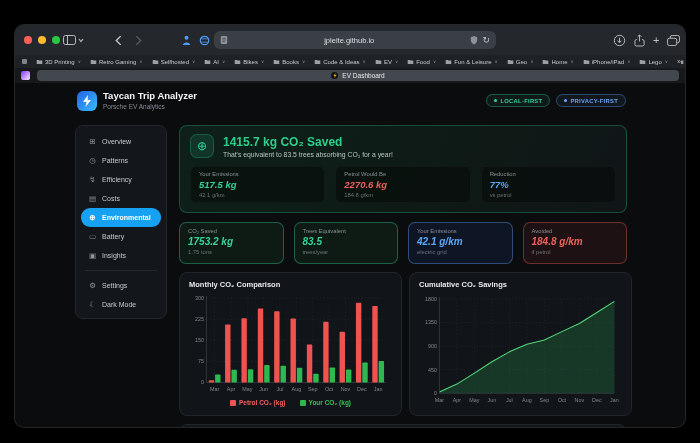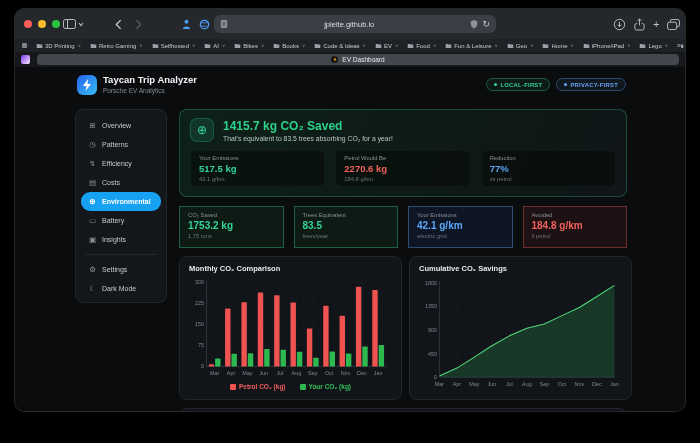--- a/index.html
+++ b/index.html
@@ -1,19 +1,19 @@
 <!DOCTYPE html>
 <html><head>
 <meta charset="utf-8">
 <style>
   * { margin:0; padding:0; box-sizing:border-box; }
   html,body { width:700px; height:443px; background:#000; overflow:hidden;
     font-family:"Liberation Sans", sans-serif; -webkit-font-smoothing:antialiased; }
 
-  .window { position:absolute; left:14px; top:8px; width:672px; height:404px;
+  .window { position:absolute; left:14px; top:24px; width:672px; height:404px;
     border-radius:10px; background:#101214; overflow:hidden;
     border:1px solid rgba(255,255,255,.09); box-shadow:0 14px 40px rgba(0,0,0,.75); }
 
   
   .toolbar { position:relative; height:30px; background:#24282d; }
   .traffic { position:absolute; left:9px; top:11px; display:flex; gap:6px; }
   .light { width:8px; height:8px; border-radius:50%; }
   .l-close{background:#ff5f57}.l-min{background:#febc2e}.l-zoom{background:#28c840}
   .tbtn { position:absolute; top:7px; height:16px; display:flex; align-items:center; gap:2px; color:#c2c6ca; }
   .addr { position:absolute; left:199px; top:6px; width:282px; height:18px; border-radius:6px;
@@ -78,25 +78,25 @@
   .hero-ic { width:24px; height:24px; border-radius:7px; background:rgba(52,211,153,.12);
     border:1px solid rgba(52,211,153,.25); display:flex; align-items:center; justify-content:center;
     font-size:12px; color:#34d399; }
   .hero-title { font-size:12px; font-weight:bold; color:#2dd08b; }
   .hero-sub { font-size:6.8px; color:#b9c6c0; margin-top:2px; }
   .hero-tiles { display:flex; gap:10px; margin-top:8px; }
   .tile { flex:1; background:rgba(6,10,8,.55); border:1px solid rgba(255,255,255,.04);
     border-radius:6px; padding:4px 8px; }
   .lbl { font-size:5.8px; color:#8b9196; }
   .sub { font-size:5.8px; color:#6d7379; }
-  .val { font-size:9.5px; font-weight:bold; margin:2px 0 2px; }
+  .val { font-size:9.5px; font-weight:bold; margin:2px 0 2px;font-style:italic; }
   .v-green{color:#34d399}.v-red{color:#f0605c}.v-blue{color:#5aa7f8}.v-yellow{color:#e8b30c}
 
   .stats { flex:none; display:flex; gap:10px; margin-bottom:8px; }
-  .stat { flex:1; height:42px; border-radius:0; padding:5px 8px; }
+  .stat { flex:1; height:42px; border-radius:7px; padding:5px 8px; }
   .stat .val{ font-size:10px; }
   .st-green { background:#0d1b14; border:1px solid rgba(52,211,153,.38); }
   .st-blue  { background:#0e1626; border:1px solid rgba(96,165,250,.38); }
   .st-red   { background:#1d1113; border:1px solid rgba(240,96,92,.38); }
 
   .charts { flex:none; display:flex; gap:7px; margin-bottom:8px;align-items:center; }
   .chart-card { flex:1; height:144px; background:#111419; border:1px solid #22262c;
     border-radius:8px; padding:7px 9px; display:flex; flex-direction:column; }
   .chart-title { font-size:7.5px; font-weight:bold; color:#e8eaec; margin-bottom:3px; }
   .chart-card svg { display:block; }

